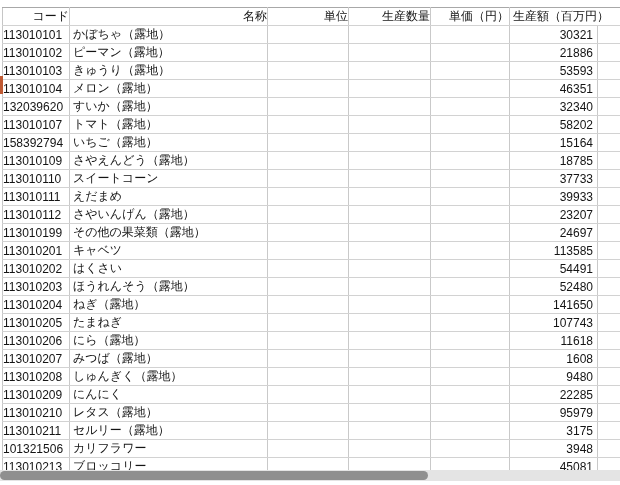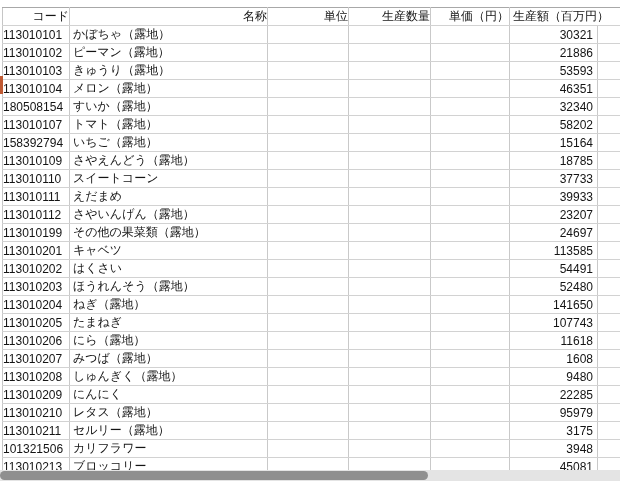--- a/index.html
+++ b/index.html
@@ -121,21 +121,21 @@
         <tr>
           <td class="code">113010104</td>
           <td class="txt">メロン（露地）</td>
           <td class="txt"></td>
           <td class="num"></td>
           <td class="num"></td>
           <td class="num">46351</td>
           <td class="filler"></td>
         </tr>
         <tr>
-          <td class="code">180508154</td>
+          <td class="code">132039620</td>
           <td class="txt">すいか（露地）</td>
           <td class="txt"></td>
           <td class="num"></td>
           <td class="num"></td>
           <td class="num">32340</td>
           <td class="filler"></td>
         </tr>
         <tr>
           <td class="code">113010107</td>
           <td class="txt">トマト（露地）</td>

